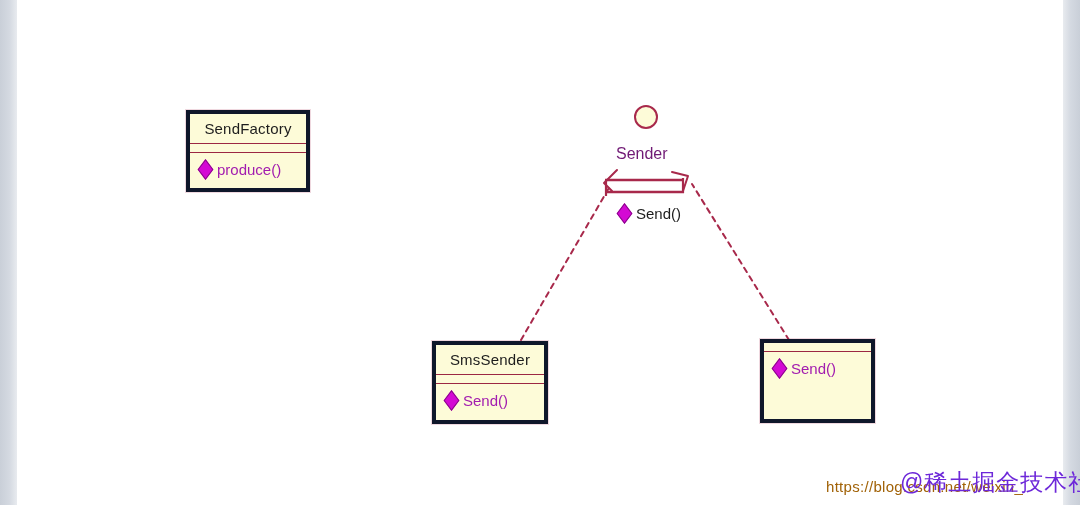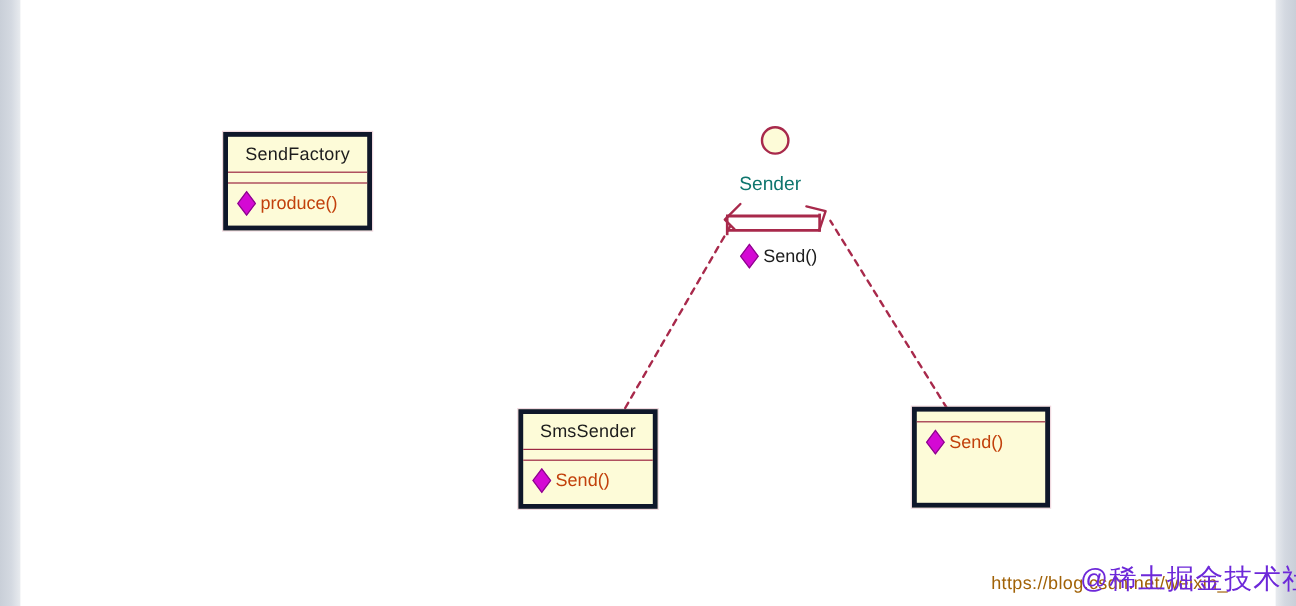--- a/index.html
+++ b/index.html
@@ -64,21 +64,21 @@
     height: 9px;
     border-bottom: 1.5px solid #9c2742;
   }
   .uml-class .member-cell {
     box-sizing: border-box;
     display: flex;
     align-items: center;
     padding-left: 9px;
     height: 32px;
     font-size: 15px;
-    color: #c2410c;
+    color: #a21caf;
     white-space: nowrap;
   }
   .member-label { margin-left: 2px; }
 
   
   .diamond-bullet {
     display: inline-block;
     width: 11px;
     height: 11px;
     background: #d409d4;
@@ -93,21 +93,21 @@
     position: absolute;
     width: 24px; height: 24px;
     border-radius: 50%;
     background: #fdfbd8;
     border: 2px solid #a8294b;
     box-sizing: border-box;
   }
   .iface-name {
     position: absolute;
     font-size: 16px;
-    color: #0f766e;
+    color: #701a75;
     white-space: nowrap;
   }
   .iface-member {
     position: absolute;
     display: flex;
     align-items: center;
     font-size: 15px;
     color: #1d1d1d;
     white-space: nowrap;
   }

